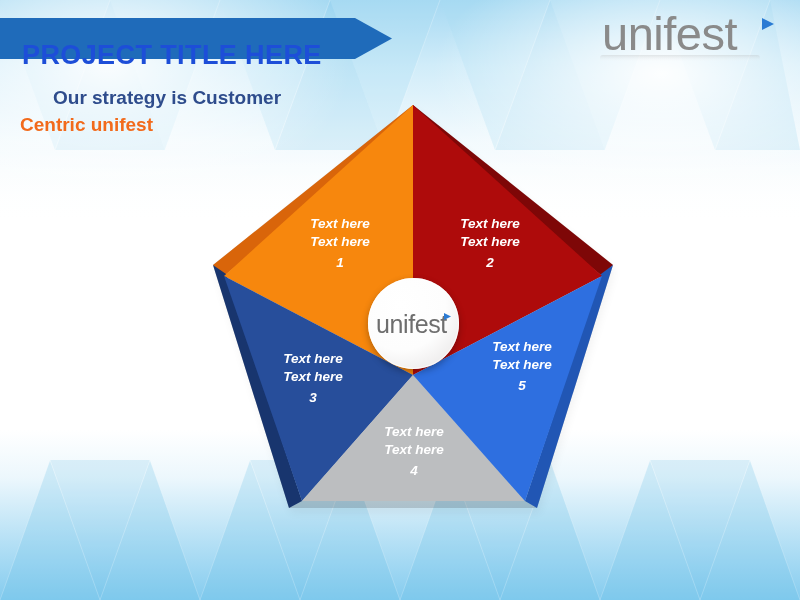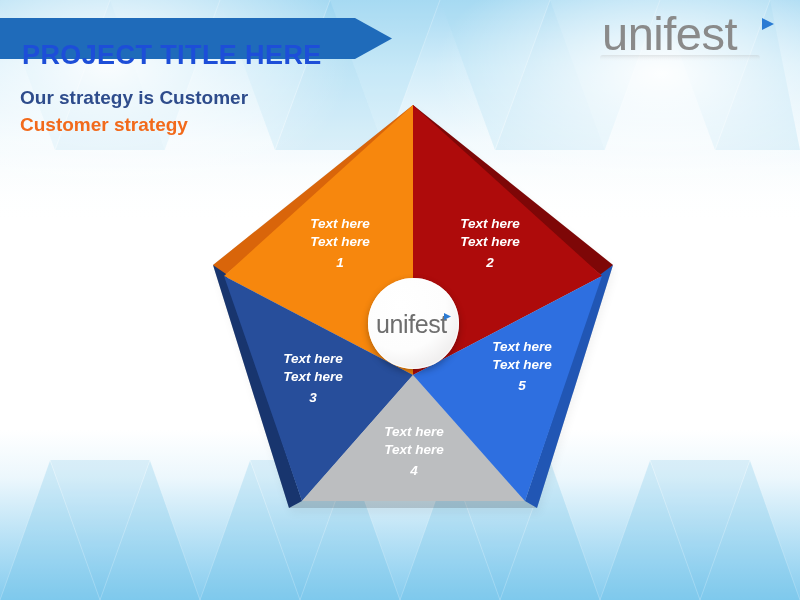--- a/index.html
+++ b/index.html
@@ -102,21 +102,21 @@
     left: 20px;
     top: 84px;
     line-height: 27px;
   }
   .sub-line {
     font-size: 19px;
     font-weight: bold;
     white-space: nowrap;
     font-family: "Liberation Sans", sans-serif;
   }
-  #sub-line-1 { color: #2E4C8C; }
+  #sub-line-1 { color: #2E4C8C; margin-left: 33px; }
   #sub-line-2 { color: #F26A1B; }
 
   
   #corner-logo {
     position: absolute;
     right: 14px;
     top: 8px;
     width: 190px;
     height: 58px;
   }
@@ -221,21 +221,21 @@
 
   <div id="title-banner">
     <svg width="392" height="41" viewBox="0 0 392 41">
       <polygon points="0,0 355,0 392,20.5 355,41 0,41" fill="#1F6BBA"></polygon>
     </svg>
     <div id="title-text">PROJECT TITLE HERE</div>
   </div>
 
   <div id="subtitle">
     <div class="sub-line" id="sub-line-1">Our strategy is Customer</div>
-    <div class="sub-line" id="sub-line-2">Customer strategy</div>
+    <div class="sub-line" id="sub-line-2">Centric unifest</div>
   </div>
 
   <div id="corner-logo">
     <svg width="190" height="58" viewBox="0 0 190 58">
       <text x="6" y="42" font-family="Liberation Sans, sans-serif" font-size="47" font-weight="300" letter-spacing="-0.5" fill="#8A8A8A">unifest</text>
       <polygon points="166,10 178,16 166,22" fill="#2B7BD4"></polygon>
       <rect x="4" y="47" width="160" height="7" rx="3" fill="url(#logoReflect)" opacity="0.28"></rect>
       <defs>
         <linearGradient id="logoReflect" x1="0" y1="0" x2="0" y2="1">
           <stop offset="0%" stop-color="#aaaaaa"></stop>

